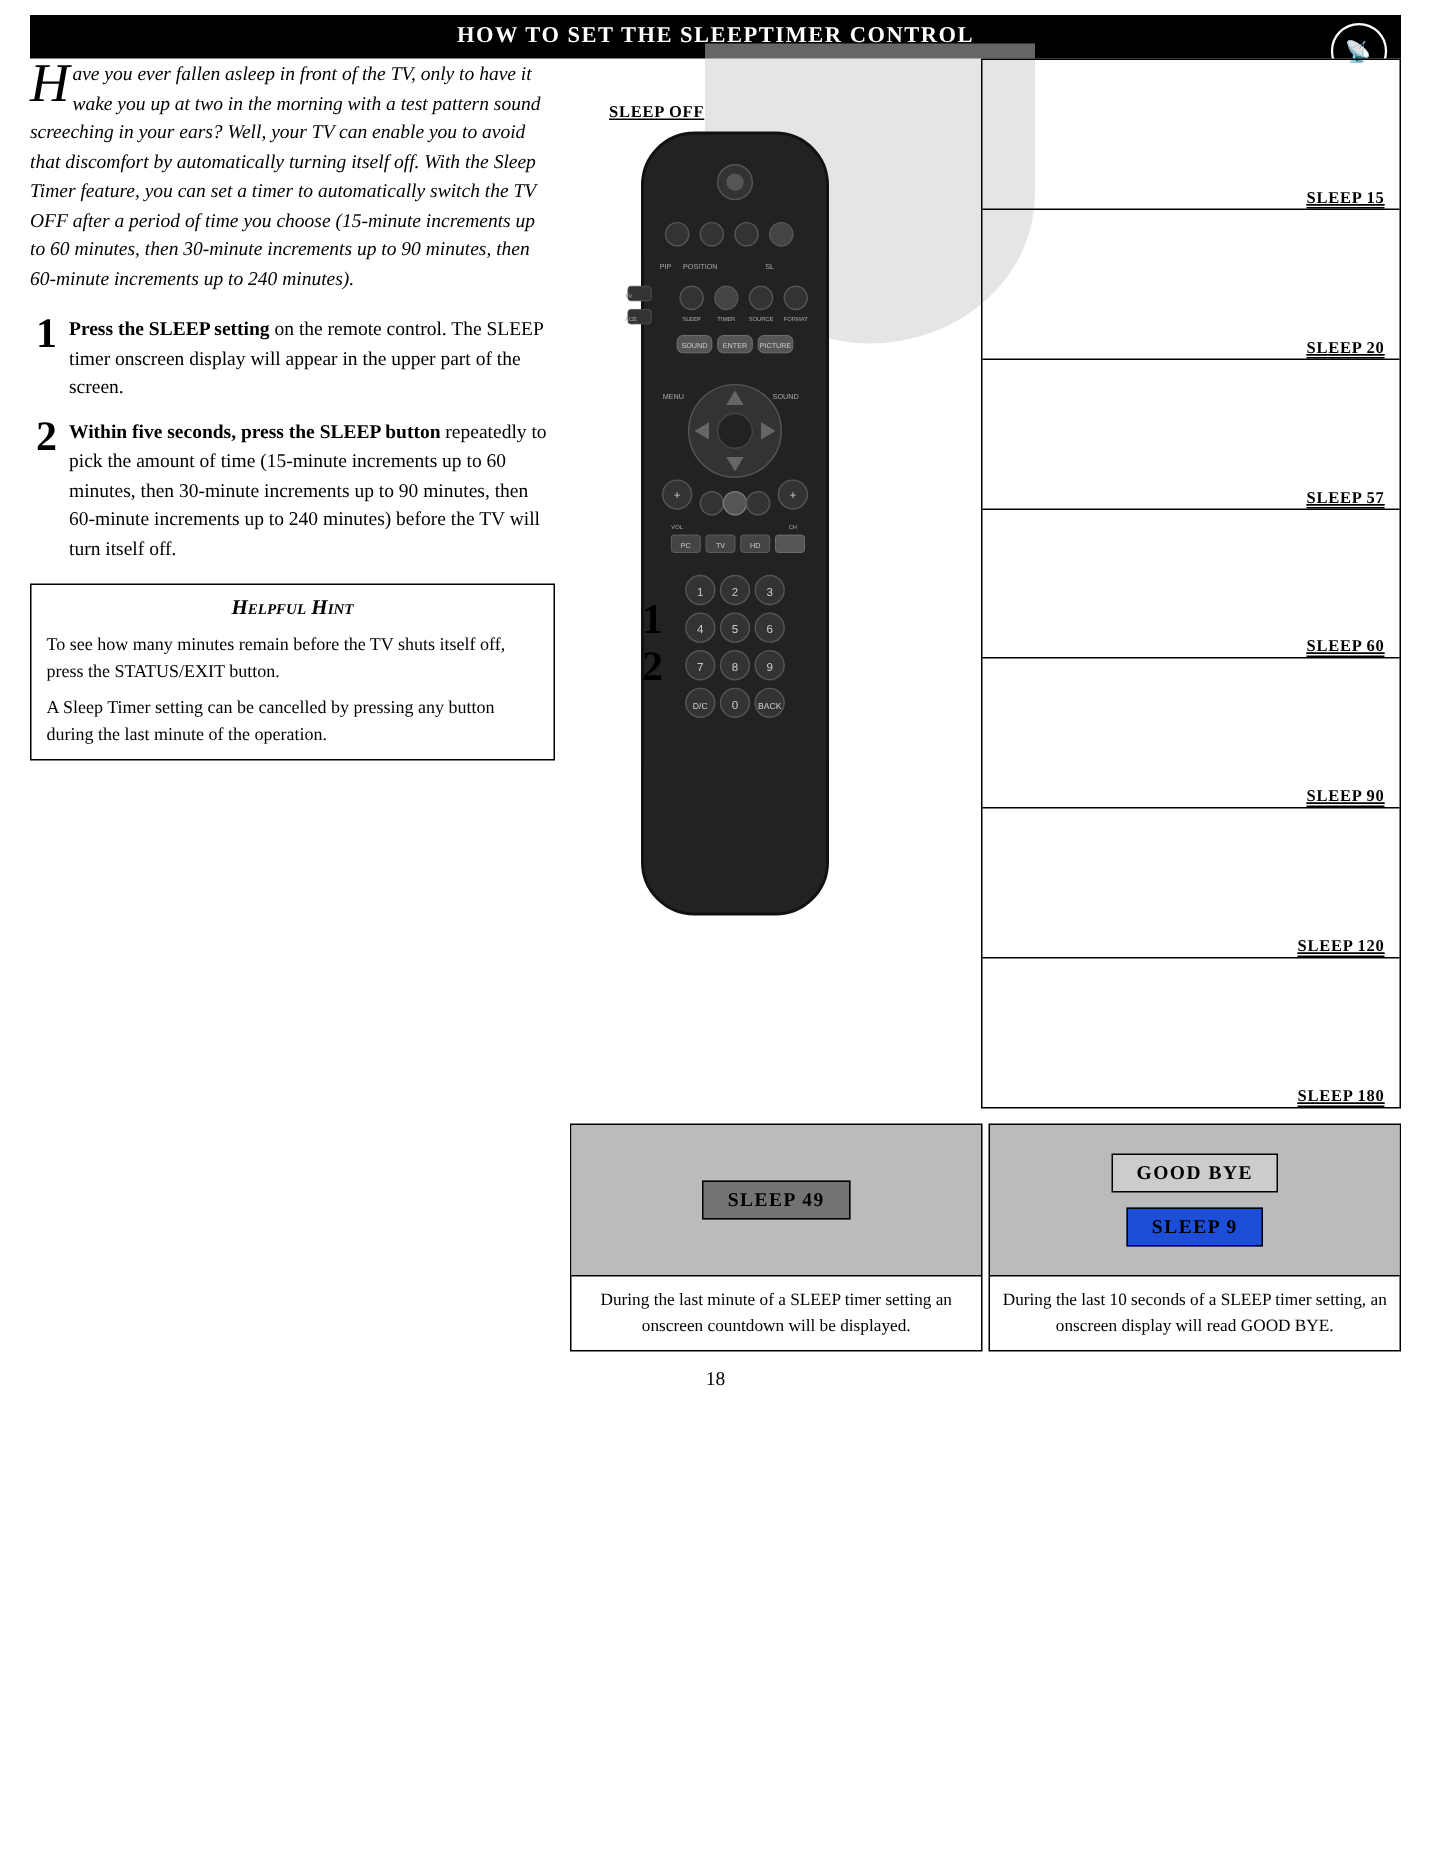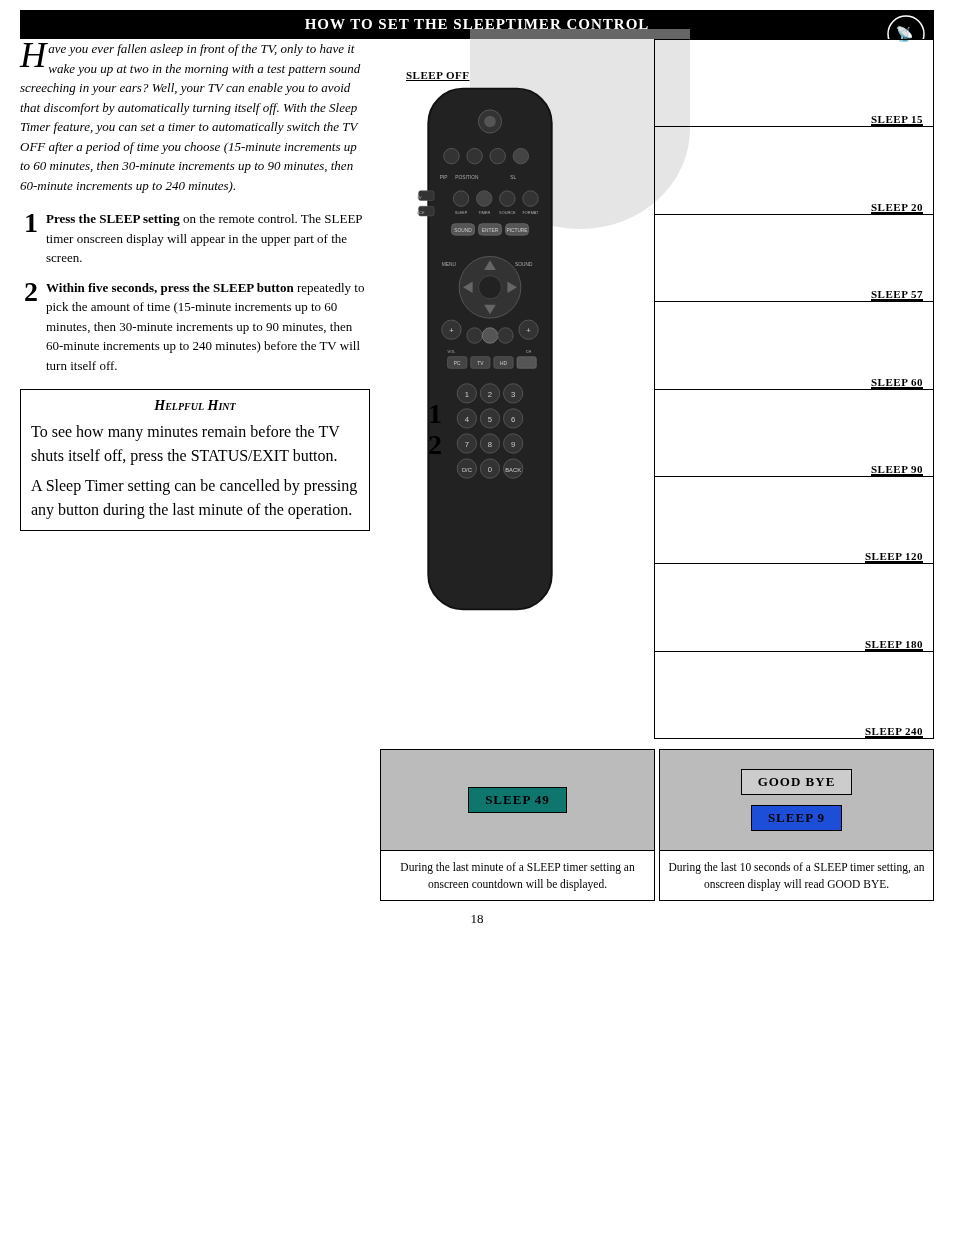--- a/index.html
+++ b/index.html
@@ -101,21 +101,21 @@
       font-size: 14px;
       font-weight: bold;
       text-align: center;
       margin-bottom: 6px;
     }
     .helpful-hint-title span.small-cap {
       font-variant: small-caps;
       text-align: right;
     }
     .helpful-hint p {
-      font-size: 16px;
+      font-size: 12px;
       line-height: 1.5;
       margin-bottom: 6px;
     }
     .helpful-hint p:last-child { margin-bottom: 0; }
 
     
     .right-area {
       flex: 1;
       display: flex;
       flex-direction: column;
@@ -430,32 +430,29 @@
         </div>
         <div class="sleep-item">
           <span class="sleep-label">SLEEP 90</span>
         </div>
         <div class="sleep-item">
           <span class="sleep-label">SLEEP 120</span>
         </div>
         <div class="sleep-item">
           <span class="sleep-label">SLEEP 180</span>
         </div>
-        <div class="sleep-item">
-          <span class="sleep-label">SLEEP 240</span>
-        </div>
       </div>
 
     </div>
 
     <div class="bottom-screens">
 
       <div class="screen-box">
         <div class="screen-display" style="background:#bbb; min-height:100px;">
-          <div style="border:1.5px solid #000; padding: 4px 16px; font-size:13px; font-weight:bold; letter-spacing:1px; background:#0f766e;">SLEEP 49</div>
+          <div style="border:1.5px solid #000; padding: 4px 16px; font-size:13px; font-weight:bold; letter-spacing:1px; background:#737373;">SLEEP 49</div>
         </div>
         <div class="screen-caption">During the last minute of a SLEEP timer setting an onscreen countdown will be displayed.</div>
       </div>
 
       <div class="screen-box">
         <div class="screen-display" style="background:#bbb; min-height:100px; flex-direction:column; gap:10px;">
           <div style="border:1.5px solid #000; padding: 4px 16px; font-size:13px; font-weight:bold; letter-spacing:1px; background:#ccc;">GOOD BYE</div>
           <div style="border:1.5px solid #000; padding: 4px 16px; font-size:13px; font-weight:bold; letter-spacing:1px; background:#1d4ed8;">SLEEP 9</div>
         </div>
         <div class="screen-caption">During the last 10 seconds of a SLEEP timer setting, an onscreen display will read GOOD BYE.</div>

